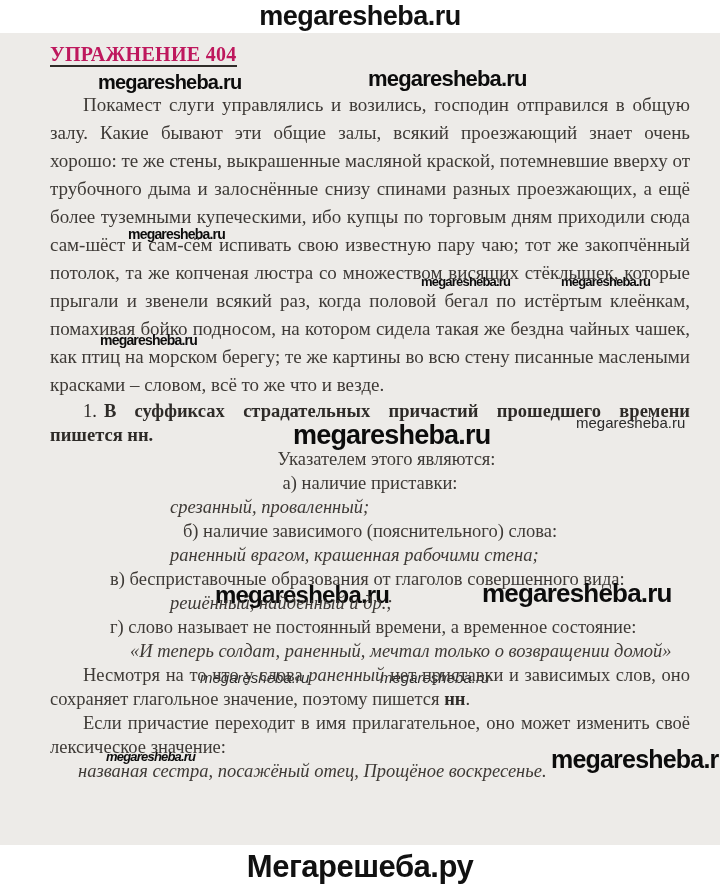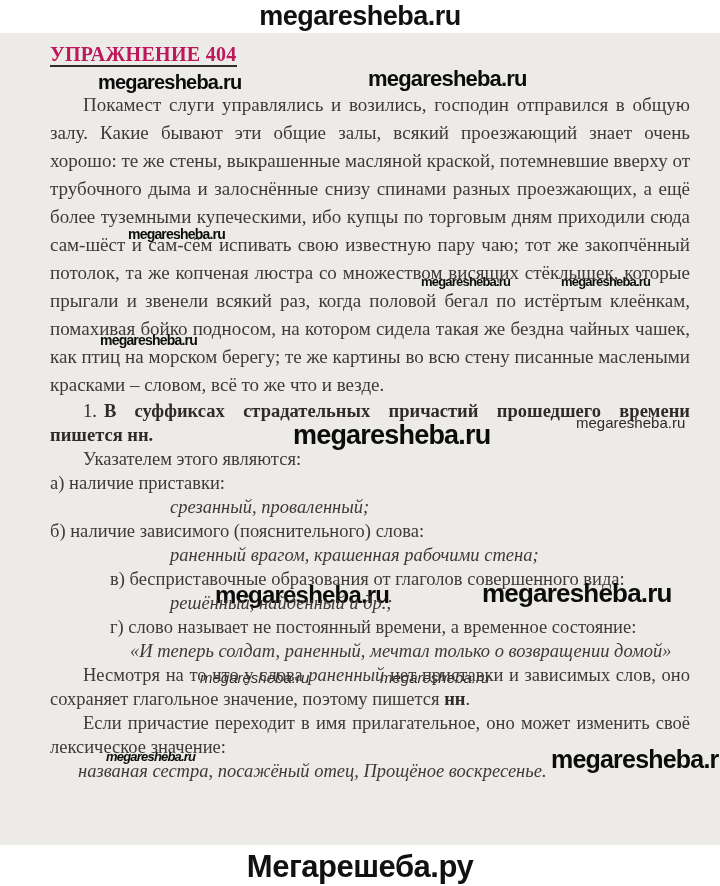--- a/index.html
+++ b/index.html
@@ -67,22 +67,22 @@
     line-height: 28px;
     text-align: justify;
     text-indent: 33px;
   }
   .lower {
     font-size: 18.5px;
     line-height: 24px;
   }
   .rule-head { font-weight: 700; color: #2e2b28; }
   .rule-num { font-weight: 400; margin-right: 7px; }
-  .plain { text-align: left; text-indent: 33px; font-family: Liberation Serif, serif; }
-  .list-label { text-align: left; text-indent: 0; }
+  .plain { text-align: center; text-indent: 33px; font-family: Liberation Serif, serif; }
+  .list-label { text-align: center; text-indent: 0; }
   .hang { text-indent: 60px; }
   .ital { font-style: italic; text-align: left; text-indent: 0; margin-left: 120px; }
   .quote { font-style: italic; text-indent: 80px; }
   .final-ex { font-style: italic; text-align: left; text-indent: 0; margin-left: 28px; }
   .inl-it { font-style: italic; }
   .inl-b { font-weight: 700; color: #2e2b28; }
   .band-bottom {
     height: 44px;
     background: #ffffff;
     text-align: center;

